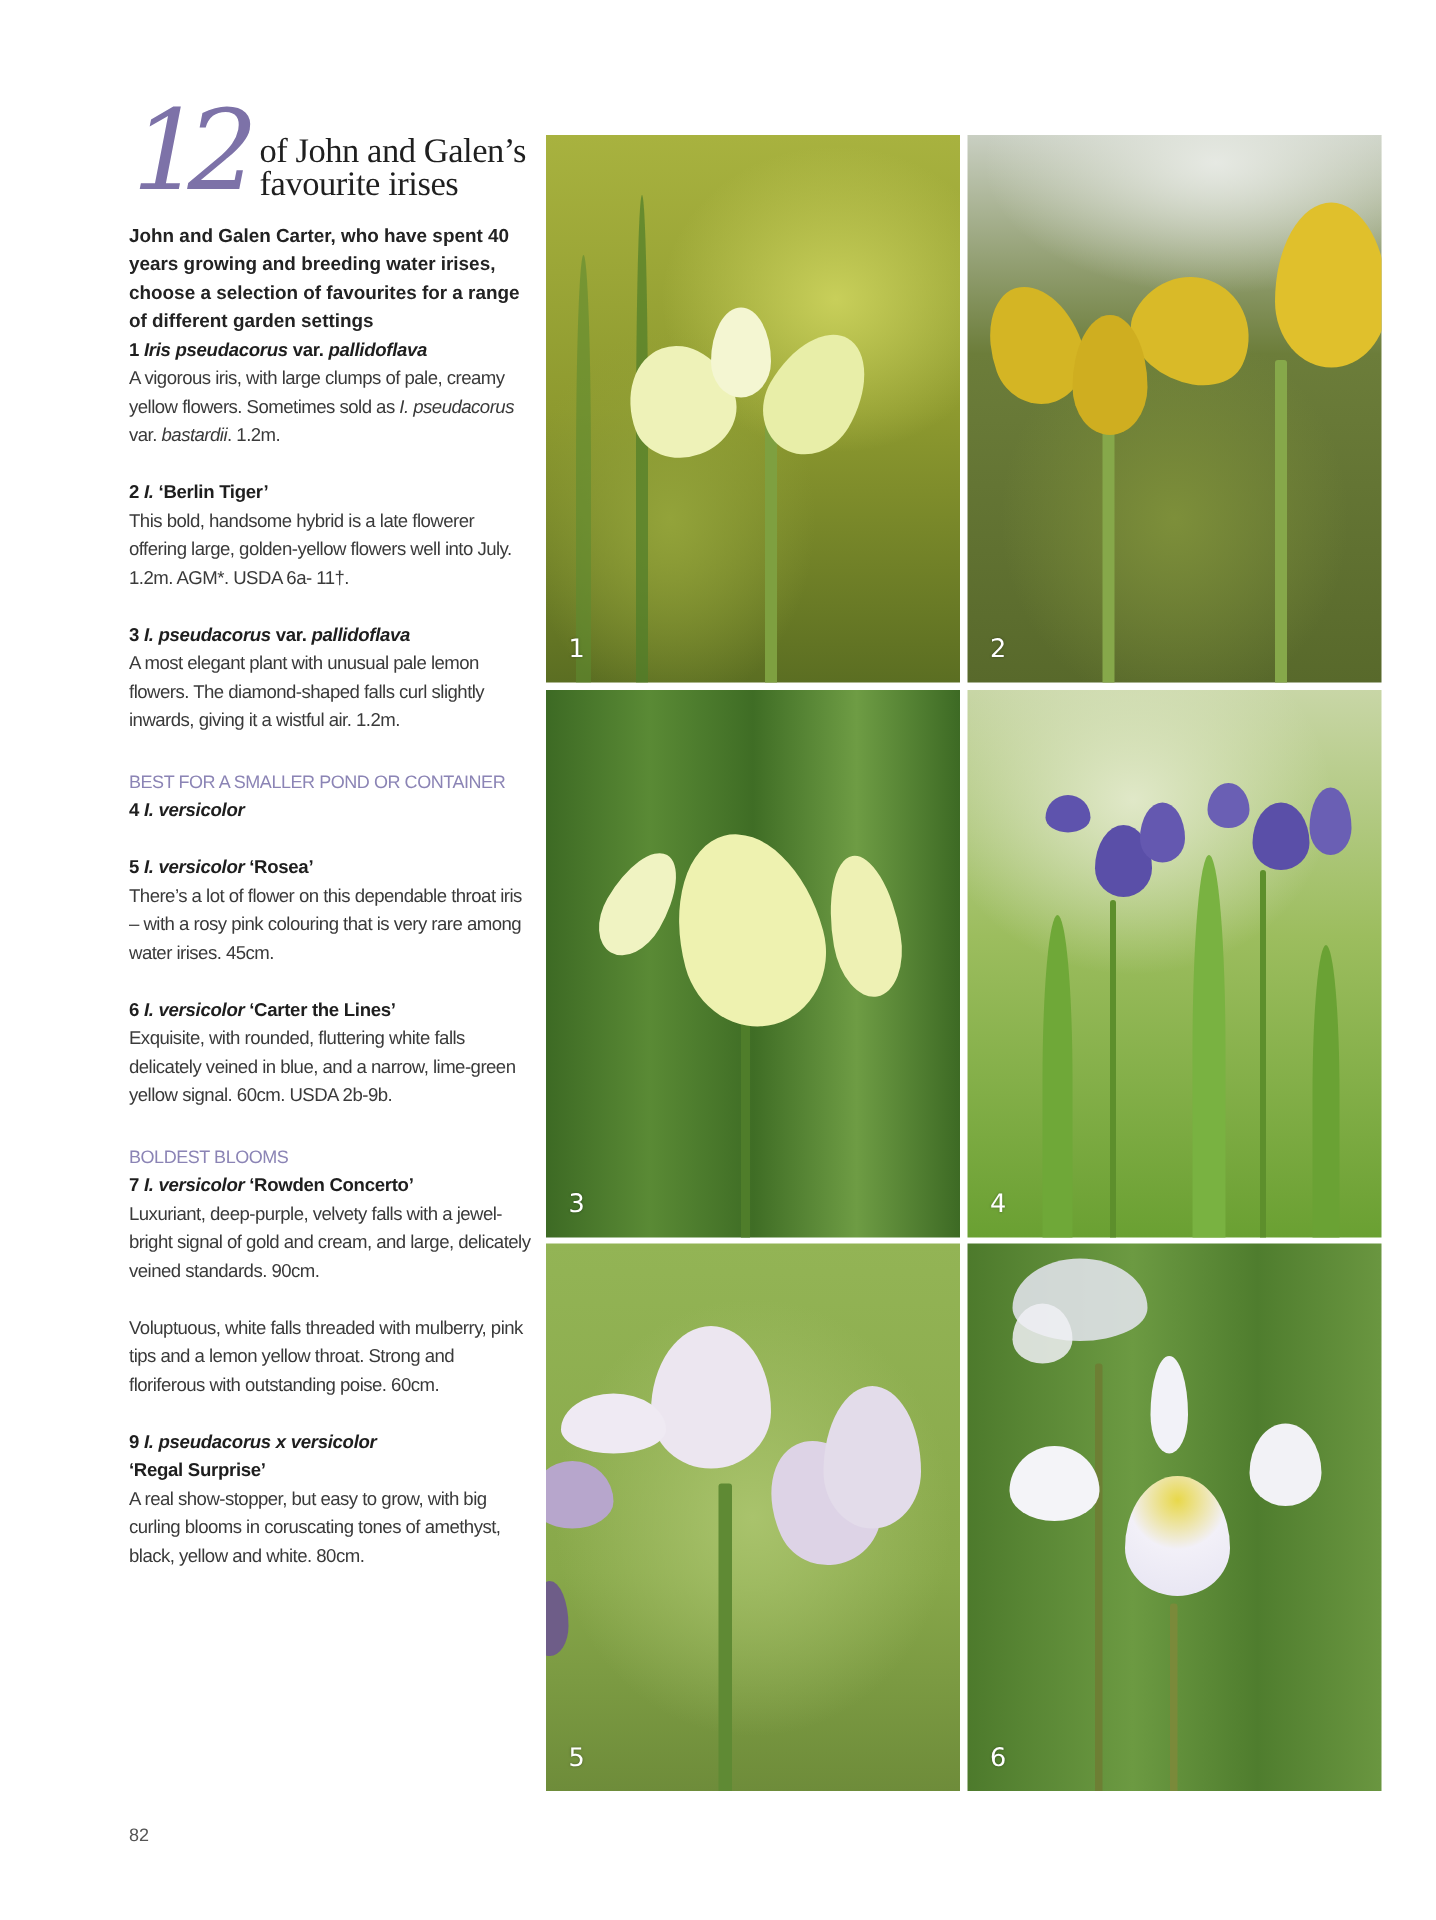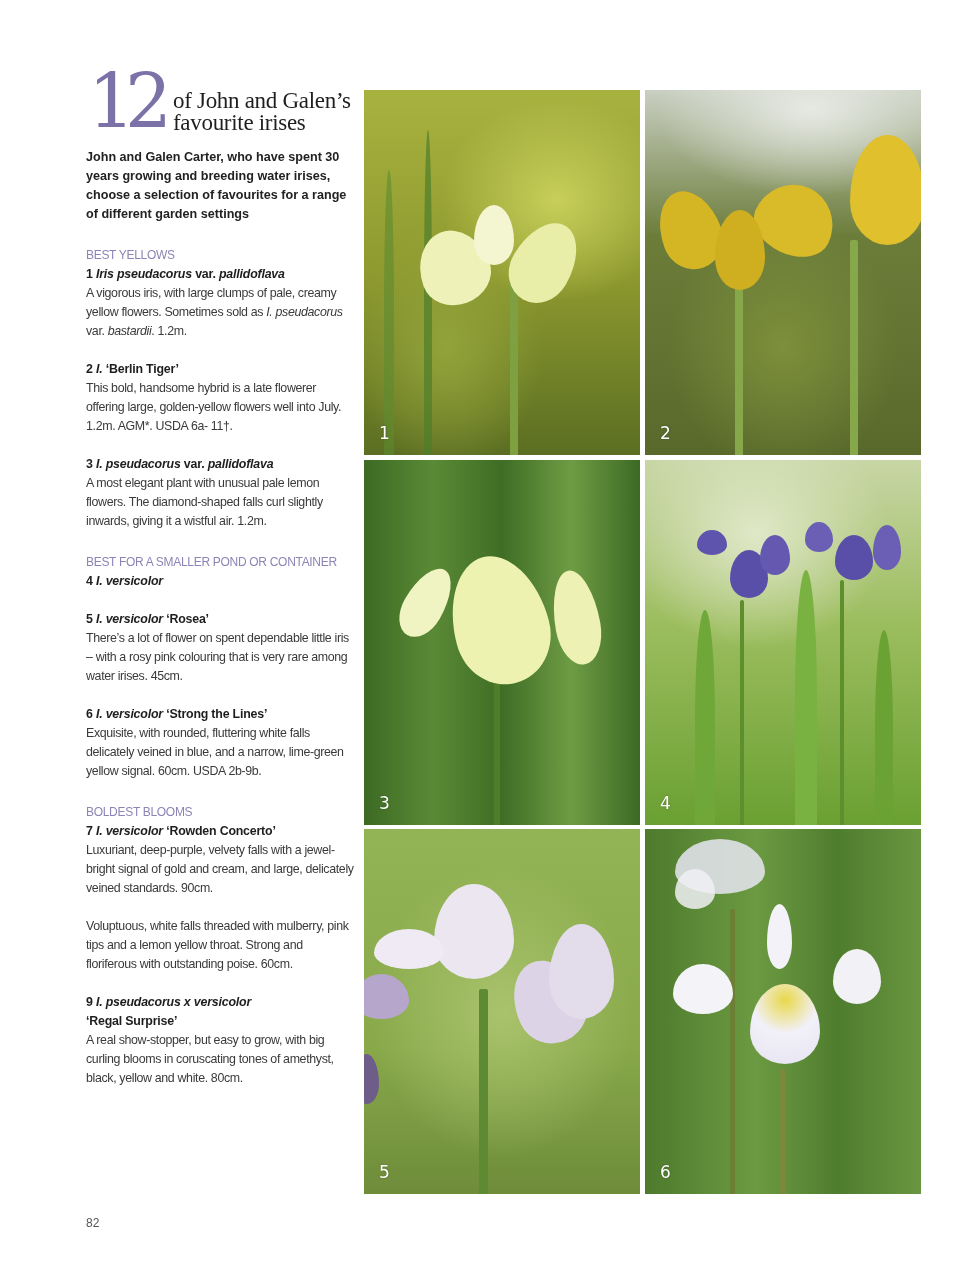--- a/index.html
+++ b/index.html
@@ -5,21 +5,21 @@
     * { box-sizing: border-box; margin: 0; padding: 0; }
     html, body { width: 957px; height: 1280px; background: #ffffff; overflow: hidden; }
     body { position: relative; font-family: "Liberation Sans", sans-serif; color: #2b2b2b; }
 
     
     .textcol { position: absolute; left: 86px; top: 64px; width: 270px; }
 
     .headline { position: relative; height: 76px; }
     .headline .big-num {
       position: absolute; left: 2px; top: 0px;
-      font-family: "DejaVu Serif", serif; font-weight: normal;
+      font-family: "DejaVu Serif", serif; font-style: italic; font-weight: normal;
       font-size: 74px; line-height: 74px; letter-spacing: -10px;
       color: #7d72a8;
     }
     .headline .title {
       position: absolute; left: 87px; top: 26px;
       font-family: "Liberation Serif", serif; font-size: 23px; line-height: 22px;
       color: #1f1f1f; letter-spacing: -0.3px;
     }
     .headline .title span { display: block; }
 
@@ -78,24 +78,23 @@
 <div class="textcol">
 
   <div class="headline">
     <div class="big-num">12</div>
     <div class="title">
       <span>of John and Galen’s</span>
       <span>favourite irises</span>
     </div>
   </div>
 
-  <p class="intro">John and Galen Carter, who have spent 30 years growing and breeding water irises, choose a selection of favourites for a range of different garden settings</p>
+  <p class="intro">John and Galen Carter, who have spent 40 years growing and breeding water irises, choose a selection of favourites for a range of different garden settings</p>
 
   <div>
-    <div class="section-label">BEST YELLOWS</div>
 
     <div class="entry">
       <div class="entry-title">
         <span>1</span>
         <i>Iris pseudacorus</i><span> var. </span><i>pallidoflava</i>
       </div>
       <div class="entry-body">A vigorous iris, with large clumps of pale, creamy yellow flowers. Sometimes sold as <i>I. pseudacorus</i> var. <i>bastardii</i>. 1.2m.</div>
     </div>
 
     <div class="entry">
@@ -123,27 +122,27 @@
         <span>4</span>
         <i>I. versicolor</i>
       </div>
     </div>
 
     <div class="entry">
       <div class="entry-title">
         <span>5</span>
         <i>I. versicolor</i><span> ‘Rosea’</span>
       </div>
-      <div class="entry-body">There’s a lot of flower on spent dependable little iris – with a rosy pink colouring that is very rare among water irises. 45cm.</div>
+      <div class="entry-body">There’s a lot of flower on this dependable throat iris – with a rosy pink colouring that is very rare among water irises. 45cm.</div>
     </div>
 
     <div class="entry">
       <div class="entry-title">
         <span>6</span>
-        <i>I. versicolor</i><span> ‘Strong the Lines’</span>
+        <i>I. versicolor</i><span> ‘Carter the Lines’</span>
       </div>
       <div class="entry-body">Exquisite, with rounded, fluttering white falls delicately veined in blue, and a narrow, lime-green yellow signal. 60cm. USDA 2b-9b.</div>
     </div>
   </div>
 
   <div>
     <div class="section-label">BOLDEST BLOOMS</div>
 
     <div class="entry">
       <div class="entry-title">

